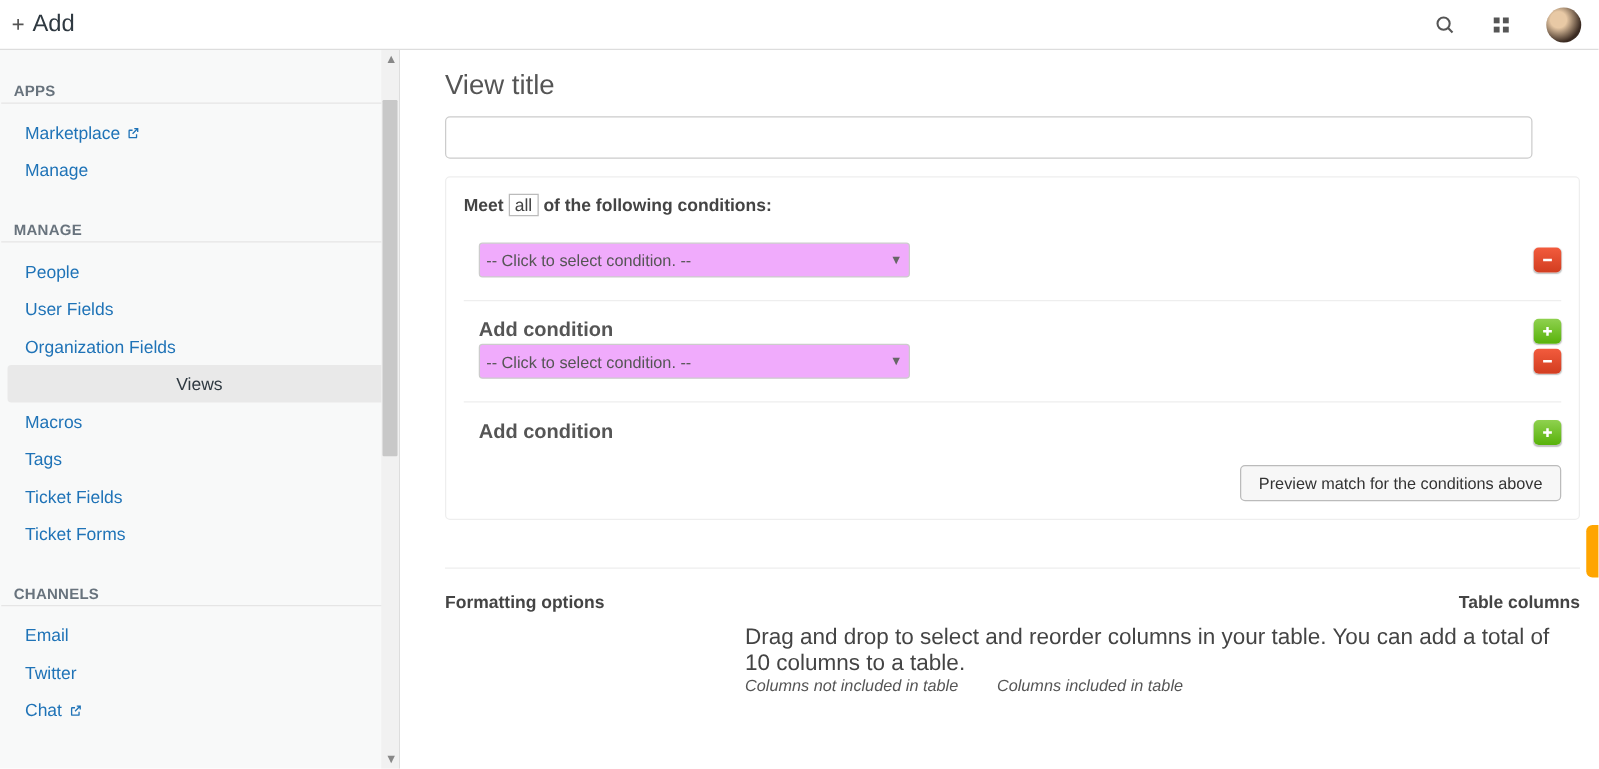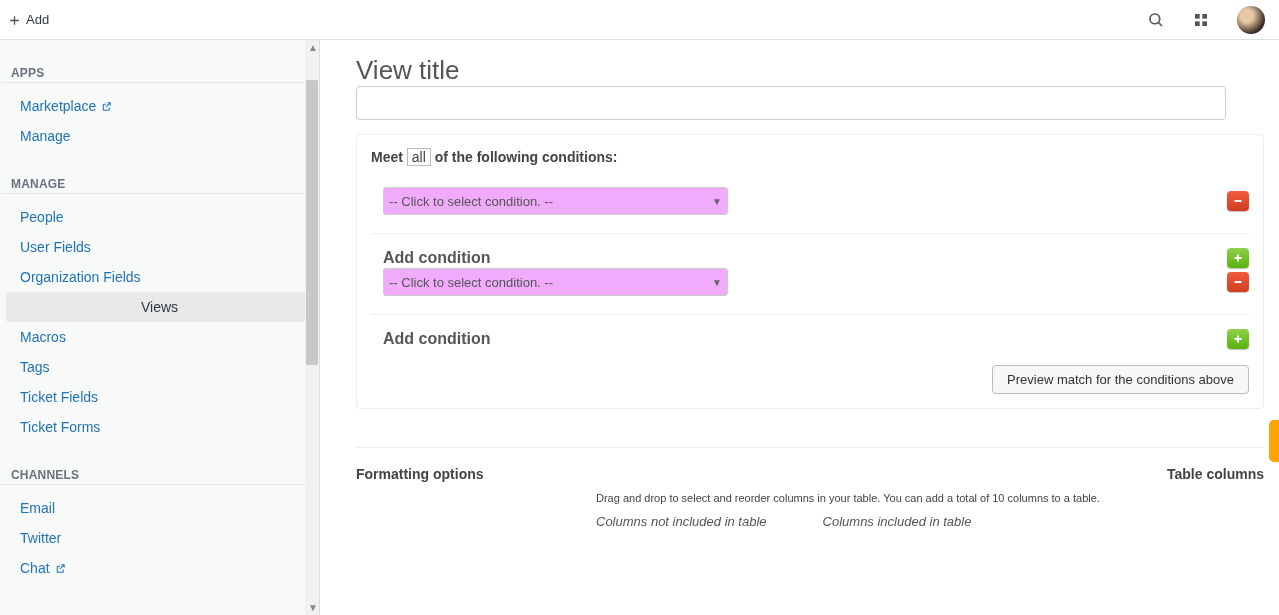--- a/index.html
+++ b/index.html
@@ -1,38 +1,38 @@
 <!DOCTYPE html>
 <html><head>
 <meta charset="utf-8">
 <style>
   * { box-sizing: border-box; margin: 0; padding: 0; font-family: -apple-system, BlinkMacSystemFont, "Segoe UI", Arial, sans-serif; }
   body { background: #fff; color: #2f3941; width: 1279px; height: 615px; overflow: hidden; }
 
   
   .topbar { height: 40px; border-bottom: 1px solid #ddd; display: flex; align-items: center; justify-content: space-between; padding: 0 14px 0 8px; }
-  .add-btn { display: flex; align-items: flex-end; gap: 5px; color: #2f3941; cursor: pointer; font-size: 13px;}
+  .add-btn { display: flex; align-items: center; gap: 5px; color: #2f3941; cursor: pointer; font-size: 19px;}
   .top-right { display: flex; align-items: center; gap: 28px; }
   .top-icon { color: #444; cursor: pointer; display:flex; align-items:center; }
   .avatar { width: 28px; height: 28px; border-radius: 50%; background: radial-gradient(circle at 35% 35%, #e8c9a5 25%, #3b2b22 70%); }
 
   
   .frame { display: flex; height: 575px; }
   .left { width: 320px; background: #f8f9f9; border-right: 1px solid #ddd; position: relative; padding-top: 10px; }
   .left .sect-h { padding: 16px 10px 2px; border-bottom: 1px solid #e5e5e5; margin: 0 1px; color: #68737d; font-size: 12px; font-weight: 700; letter-spacing: .2px; }
   .left ul { list-style: none; padding: 8px 0 10px; }
   .left li { padding: 7px 20px; font-size: 14px; color: #1f73b7; cursor: pointer; display:flex; align-items:center; gap:5px;}
   .left li.active { background: #e9e9e9; color: #2f3941; margin: 0 6px; border-radius: 3px; justify-content: center; }
   .left .scr-track { position:absolute; top:0; right:0; width:14px; height:100%; background:#f1f1f1;}
   .left .scr-thumb { position:absolute; top:40px; left:1px; width:12px; height:285px; background:#c8c8c8; border-radius:1px;}
   .left .caret-up { position:absolute; top:2px; left:3px; font-size:10px; color:#888;}
   .left .caret-dn { position:absolute; bottom:2px; left:3px; font-size:10px; color:#888;}
 
   .main { flex:1; padding: 15px 30px 0 36px; overflow:hidden; position:relative; }
-  .main h2 { font-size: 26px; color:#555; font-weight:400; }
+  .main h2 { font-size: 22px; color:#555; font-weight:400; margin-bottom:12px;}
   .title-input { width:870px; height:34px; border:1px solid #ccc; border-radius:4px; padding:0 10px; font-size:14px;}
 
   .cond-box { width:908px; border:1px solid #eee; border-radius:4px; margin-top:14px; padding:14px 14px 14px 14px;}
   .cond-head { font-size:14px; color:#444; font-weight:600; margin-bottom:22px;}
   .qbox { border:1px solid #bbb; padding:0 4px; font-weight:500; color:#444;}
   .cond-row { display:flex; align-items:center; gap:10px; padding:0 0 18px 12px;}
   .sel { width:345px; height:28px; border:1px solid #ccc; border-radius:3px; background:#f0abfc; display:flex; align-items:center; justify-content:space-between; padding:0 5px; font-size:13px; color:#555; cursor:pointer;}
   .sel .car { font-size:10px; color:#666;}
   .minus-btn, .plus-btn { width:22px; height:20px; border-radius:4px; display:flex; align-items:center; justify-content:center; cursor:pointer; margin-left:auto; box-shadow:0 1px 1px rgba(0,0,0,.25);}
   .minus-btn { background:linear-gradient(#f25b3d,#d23d20); color:#fff; }
@@ -41,22 +41,22 @@
   .add-row { display:flex; align-items:center; justify-content:space-between; border-top:1px solid #eee; padding:14px 0 0 12px;}
   .add-lbl { font-size:16px; color:#555; font-weight:600;}
   .cond2-head { margin:32px 0 22px;}
   .preview-wrap { display:flex; justify-content:flex-end; padding:16px 0 0;}
   .preview-btn { border:1px solid #bbb; background:#f7f7f7; border-radius:4px; padding:6px 14px; font-size:13px; color:#333; cursor:pointer;}
 
   .fmt { margin-top:38px; border-top:1px solid #eee; padding-top:18px; display:flex; gap:60px; width:908px;}
   .fmt .l { width:180px; font-size:14px; font-weight:600; color:#444;}
   .fmt .r { flex:1;}
   .fmt .r h4{ font-size:14px; font-weight:600; color:#444; margin-bottom:10px;text-align:right;}
-  .fmt .r p{ font-size:11px; color:#444; margin-bottom:10px;}
-  .cols { display:flex; gap:56px;}
+  .fmt .r p{ font-size:18px; color:#444; }
+  .cols { display:flex; gap:31px;}
   .colh { font-style:italic; font-size:13px; color:#555;}
 
   .orange-tab { position:absolute; right:0; top:380px; width:10px; height:42px; background:#ffa500; border-radius:5px 0 0 5px;}
 </style>
 </head>
 <body>
 
 <div class="topbar">
   <div class="add-btn">
     <svg width="13" height="13" viewBox="0 0 24 24" fill="none" stroke="#555" stroke-width="2.5">

